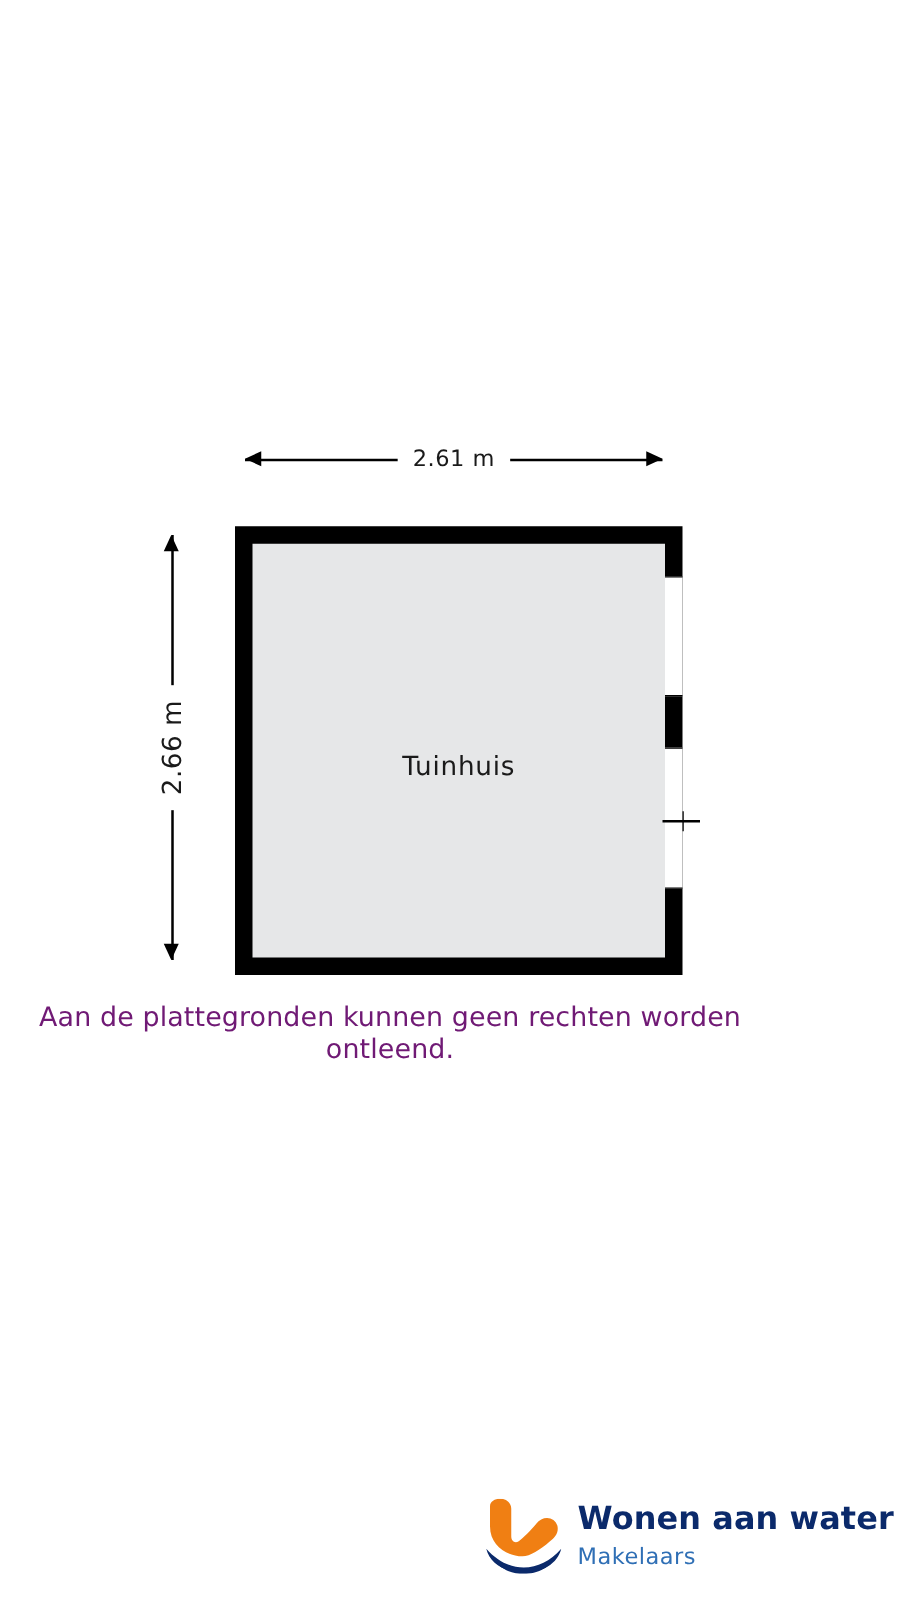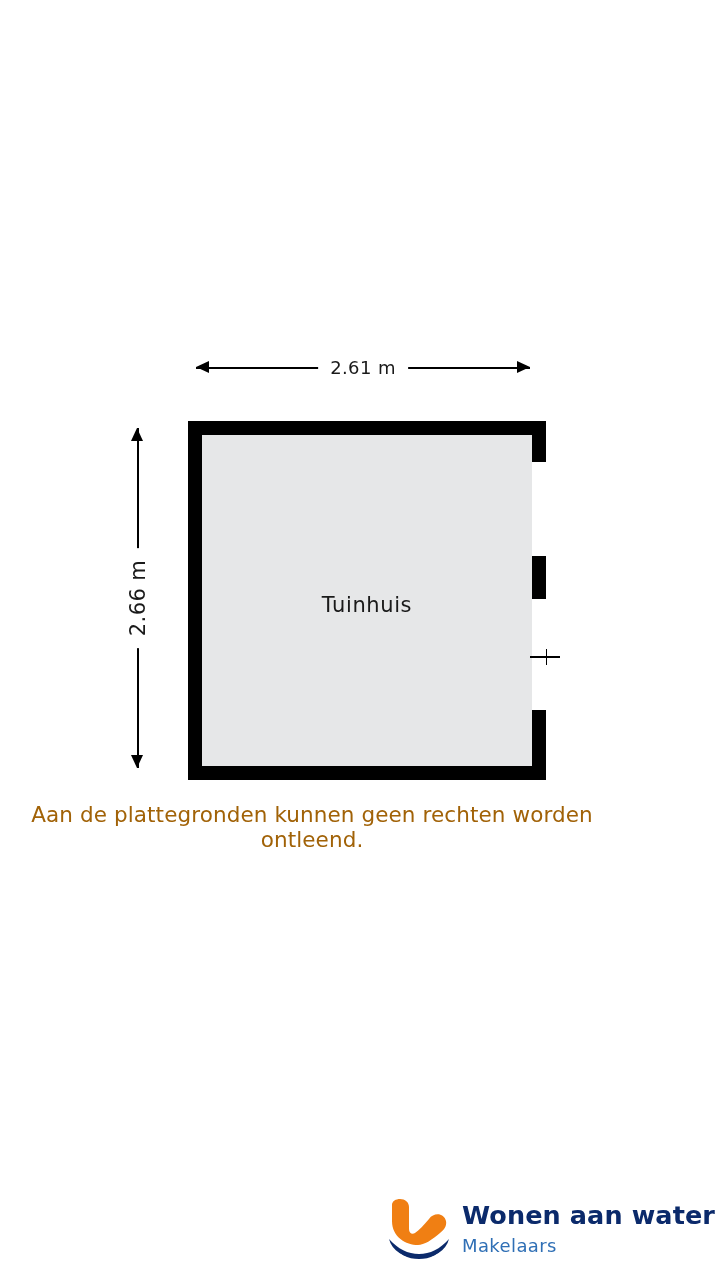--- a/index.html
+++ b/index.html
@@ -132,21 +132,21 @@
     position: absolute;
     left: 14px;
     top: 14px;
     right: 14px;
     bottom: 14px;
     background: #e6e7e8;
   }
   .room-label {
     position: absolute;
     left: 0;
-    top: 4px;
+    top: 12px;
     width: 100%;
     height: 100%;
     display: flex;
     align-items: center;
     justify-content: center;
     font-size: 21px;
     letter-spacing: 0.6px;
     color: #1a1a1a;
     padding-right: 0;
     box-sizing: border-box;
@@ -191,21 +191,21 @@
 
   
   .disclaimer {
     position: absolute;
     left: 0;
     top: 802px;
     width: 624px;
     text-align: center;
     font-size: 21.5px;
     letter-spacing: 0.1px;
-    color: #a16207;
+    color: #701a75;
   }
 
   
   #logo {
     position: absolute;
     left: 388px;
     top: 1196px;
     width: 312px;
     height: 66px;
     display: flex;

